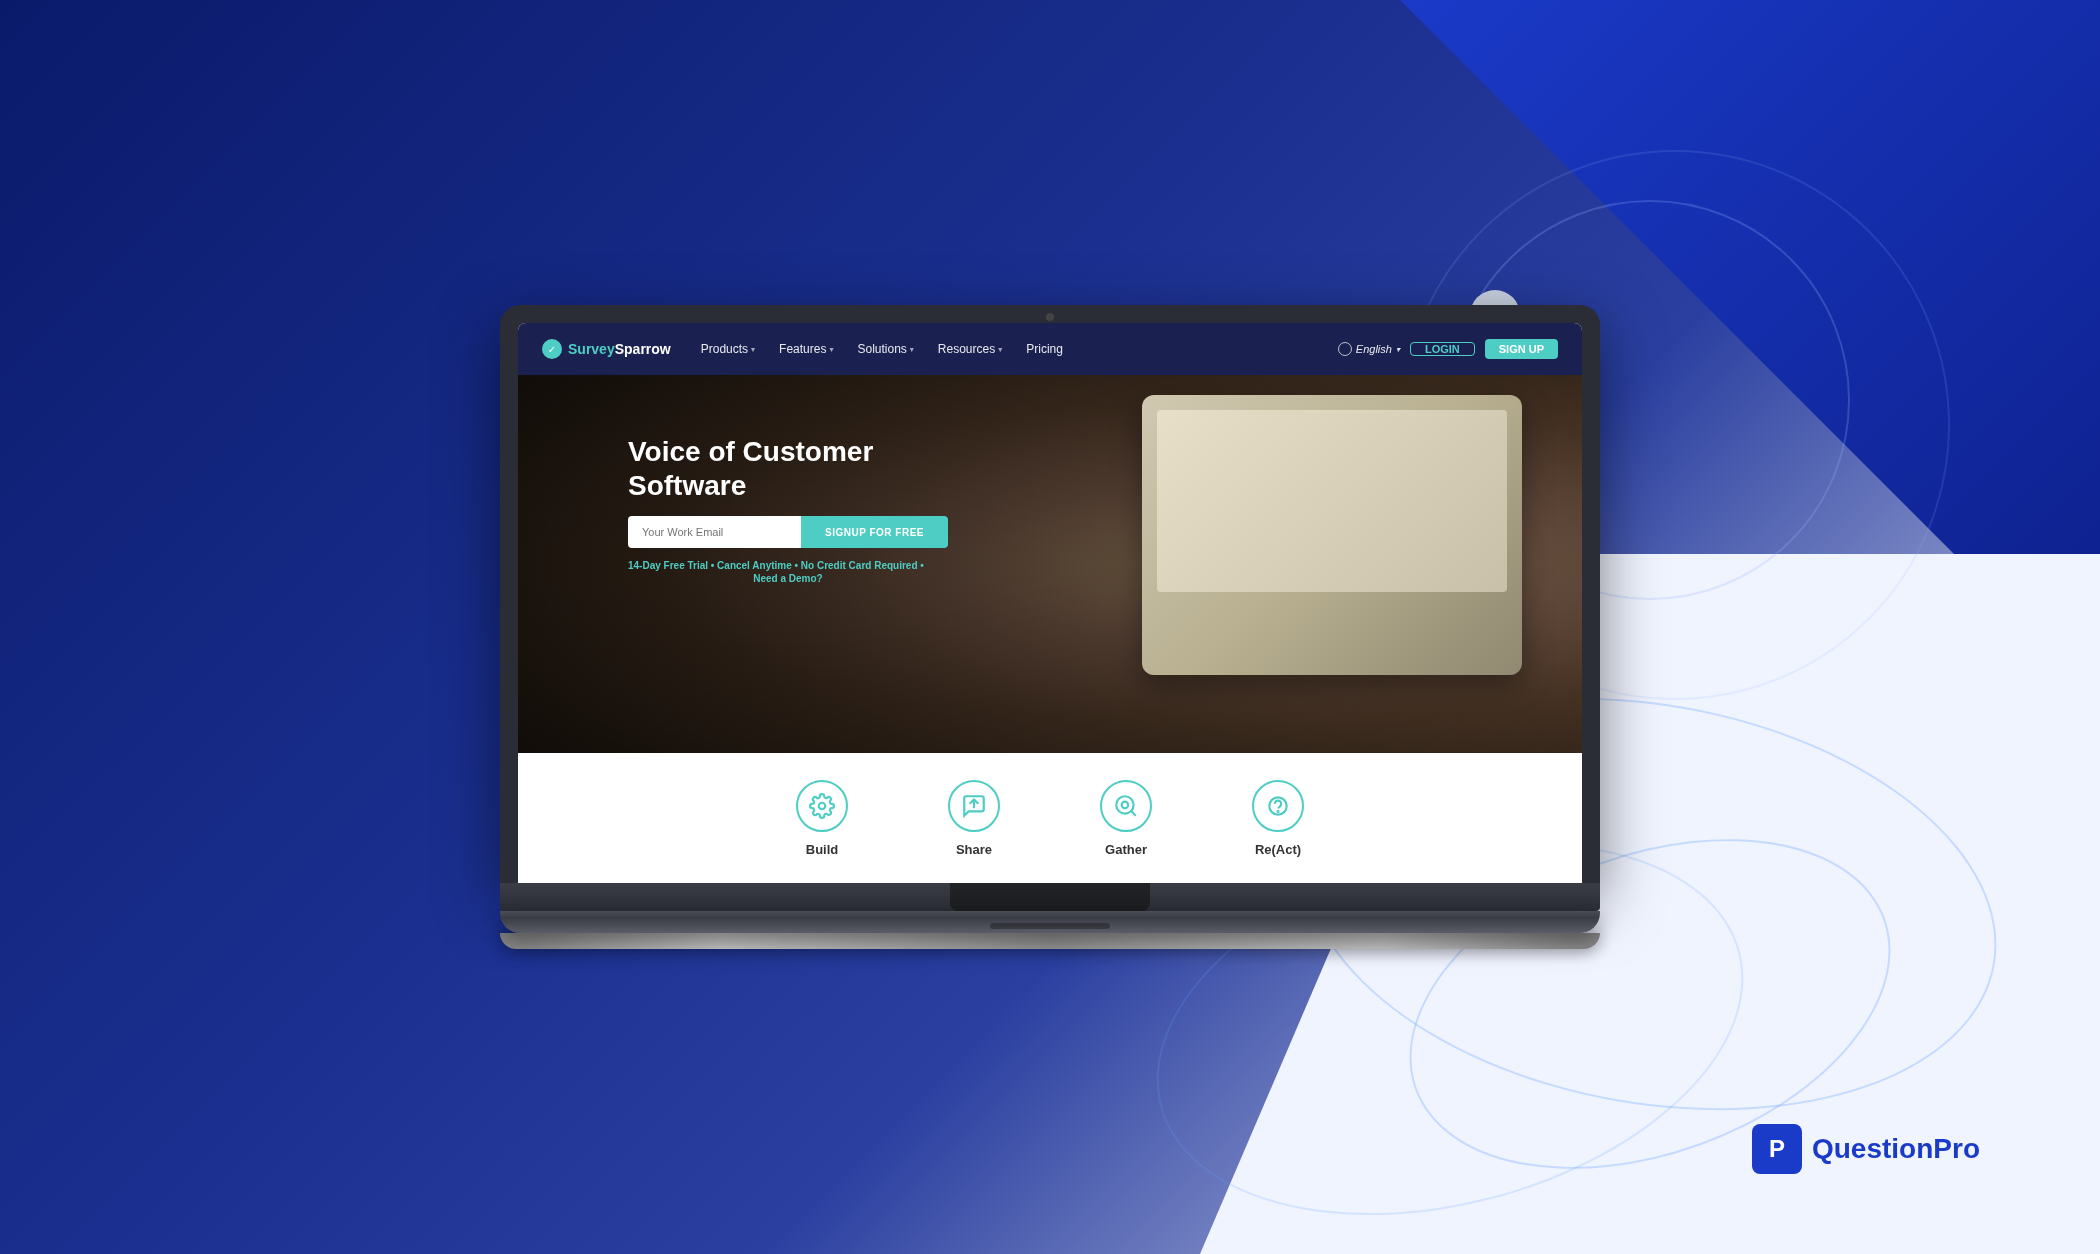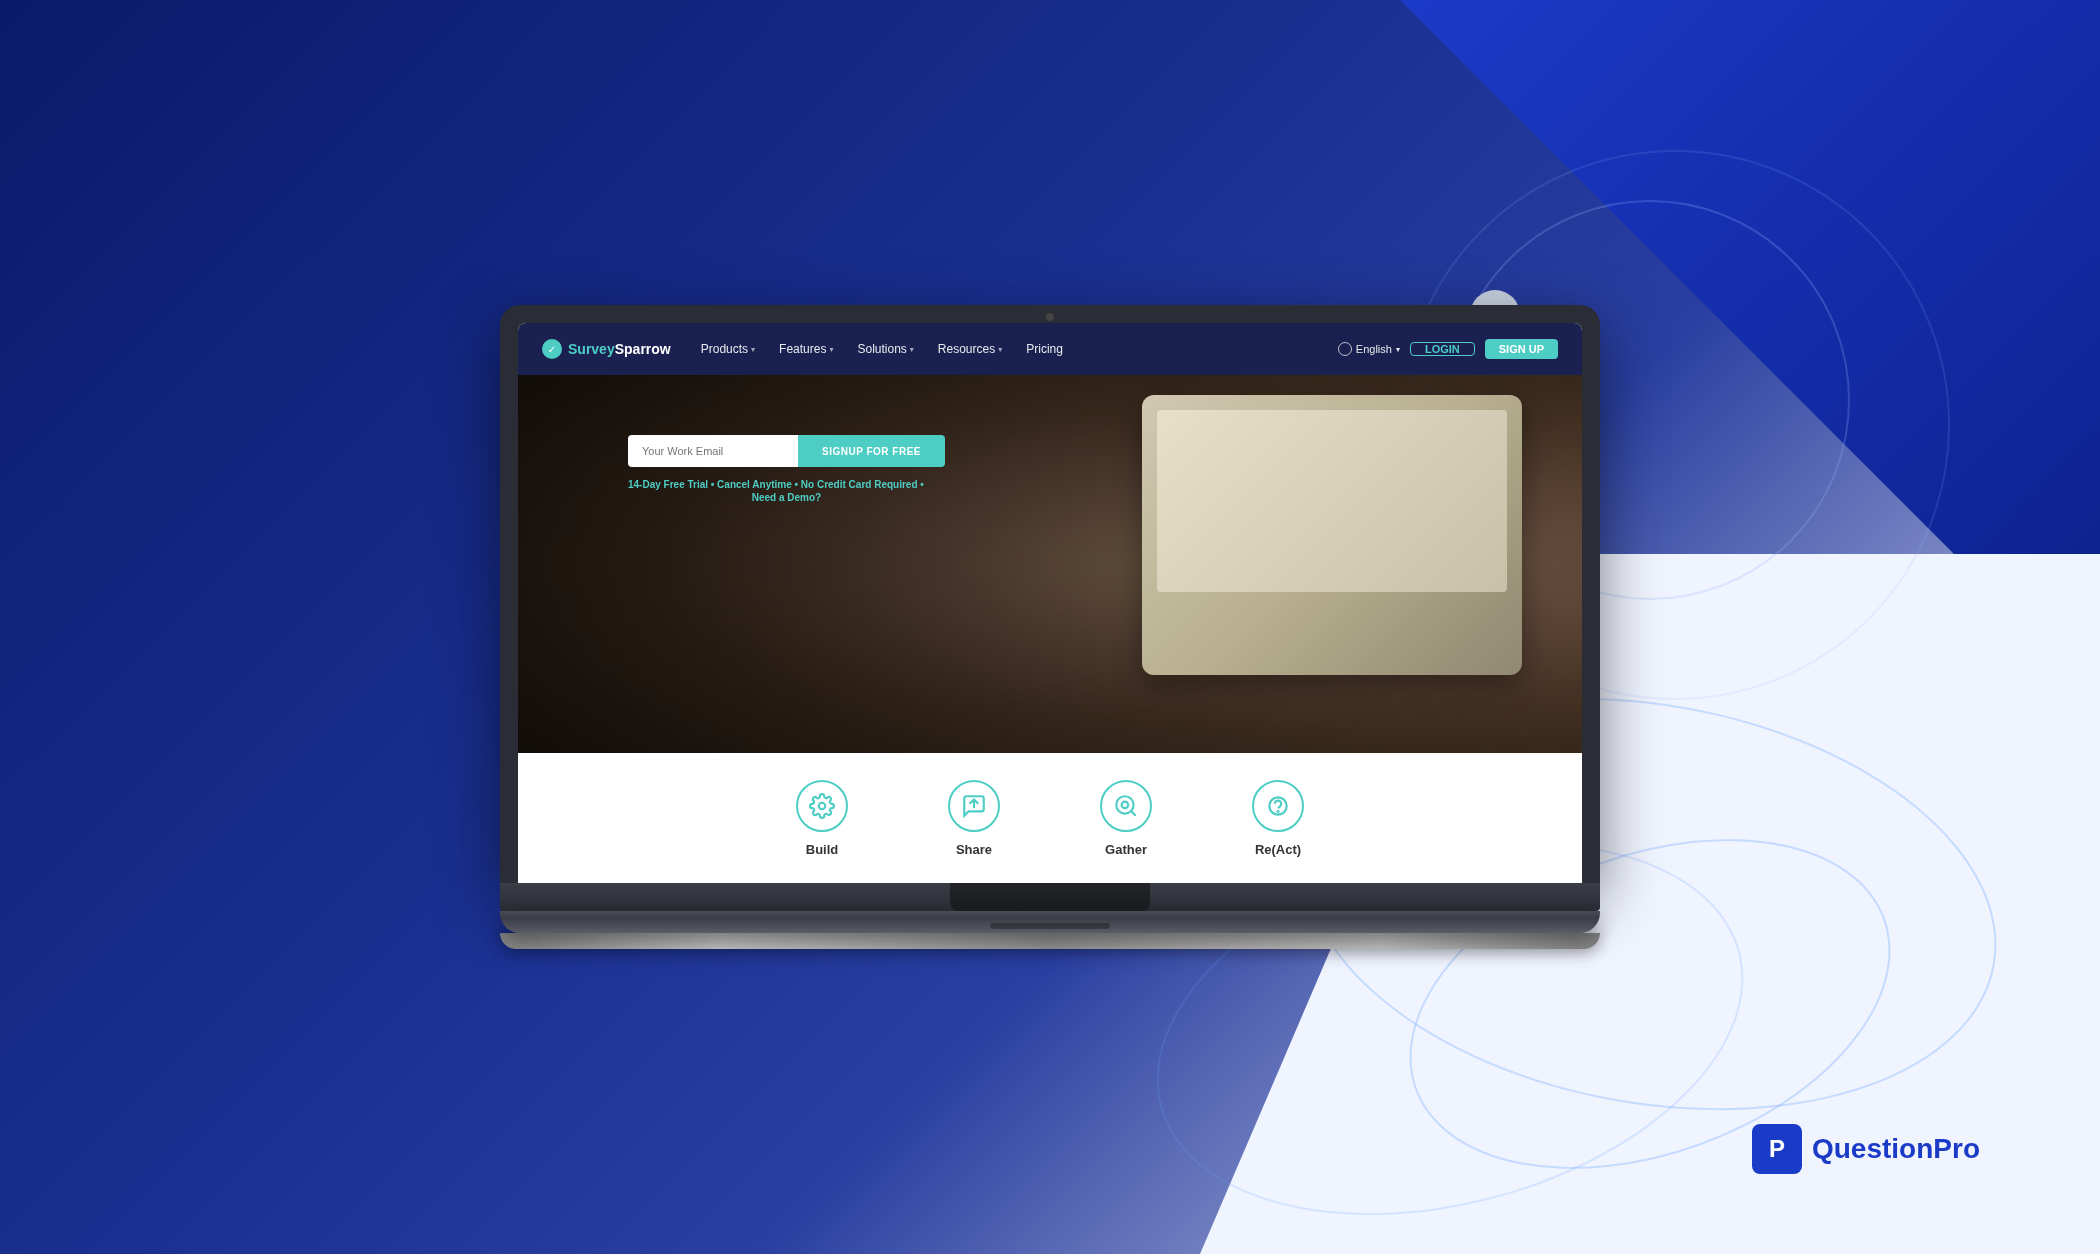--- a/index.html
+++ b/index.html
@@ -224,20 +224,21 @@
       margin-left: auto;
     }
 
     .lang-btn {
       display: flex;
       align-items: center;
       gap: 4px;
       color: rgba(255,255,255,0.9);
       font-size: 11px;
       cursor: pointer;
+      font-style: italic;
     }
     .globe-icon {
       width: 14px; height: 14px;
       border: 1.5px solid rgba(255,255,255,0.7);
       border-radius: 50%;
       position: relative;
       display: inline-block;
     }
 
     .login-btn {
@@ -531,20 +532,21 @@
           <div class="hero-photo"></div>
           <div class="hero-bg"></div>
 
           <div class="hero-laptop-img">
             <div class="hero-laptop-shape">
               <div class="hero-laptop-screen-inner"></div>
             </div>
           </div>
 
           <div class="hero-content">
+            <h1 class="hero-title">Voice of Customer Software</h1>
 
             <div class="email-form">
               <input class="email-input" type="email" placeholder="Your Work Email" style="">
               <button class="signup-free-btn">SIGNUP FOR FREE</button>
             </div>
 
             <div class="free-trial-text">
               <span style="color:#4ecdc4;font-weight:700;">14-Day Free Trial</span>
               <span>• Cancel Anytime • No Credit Card Required •</span>
               <span class="need-demo">Need a Demo?</span>

